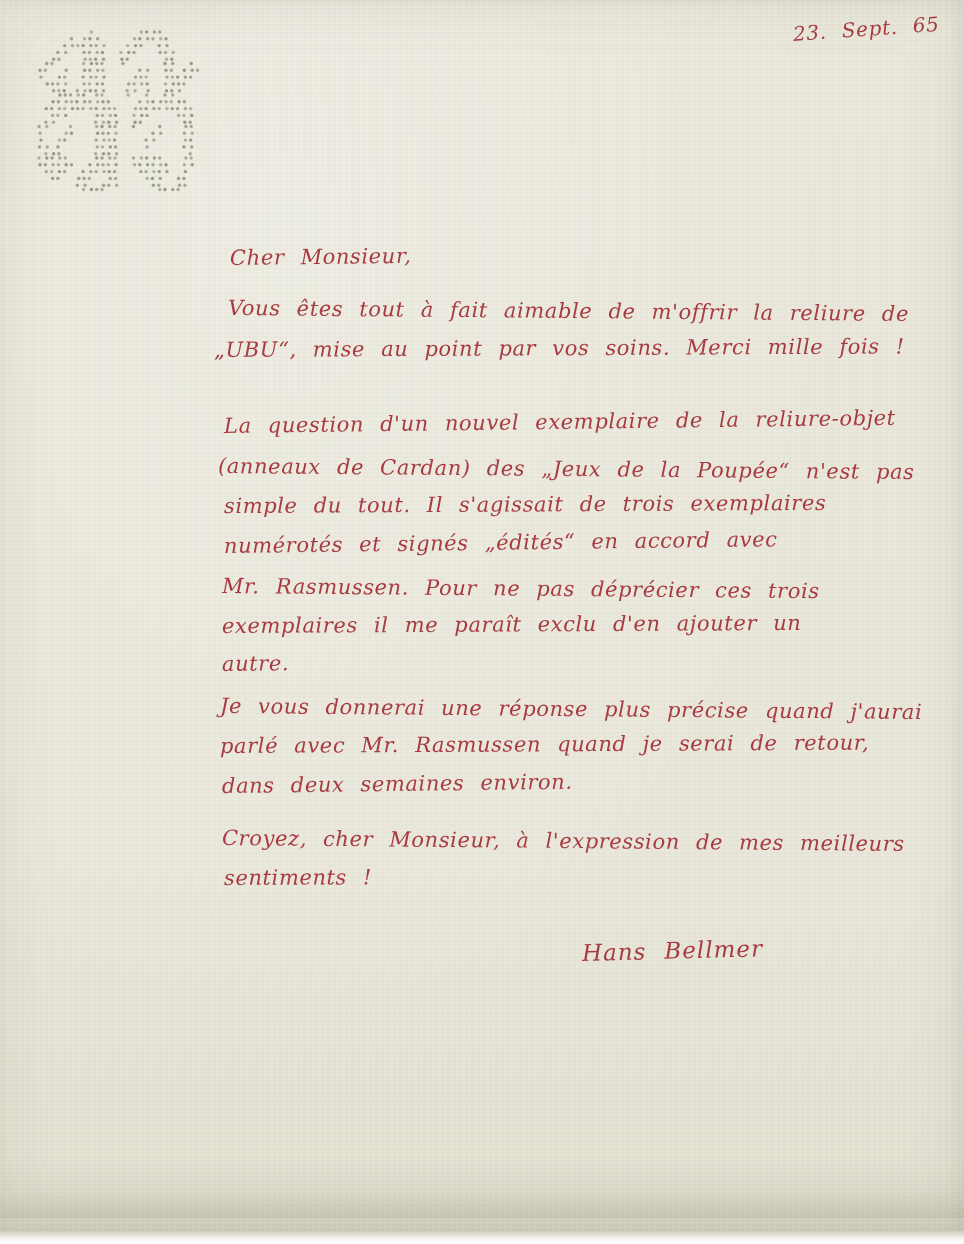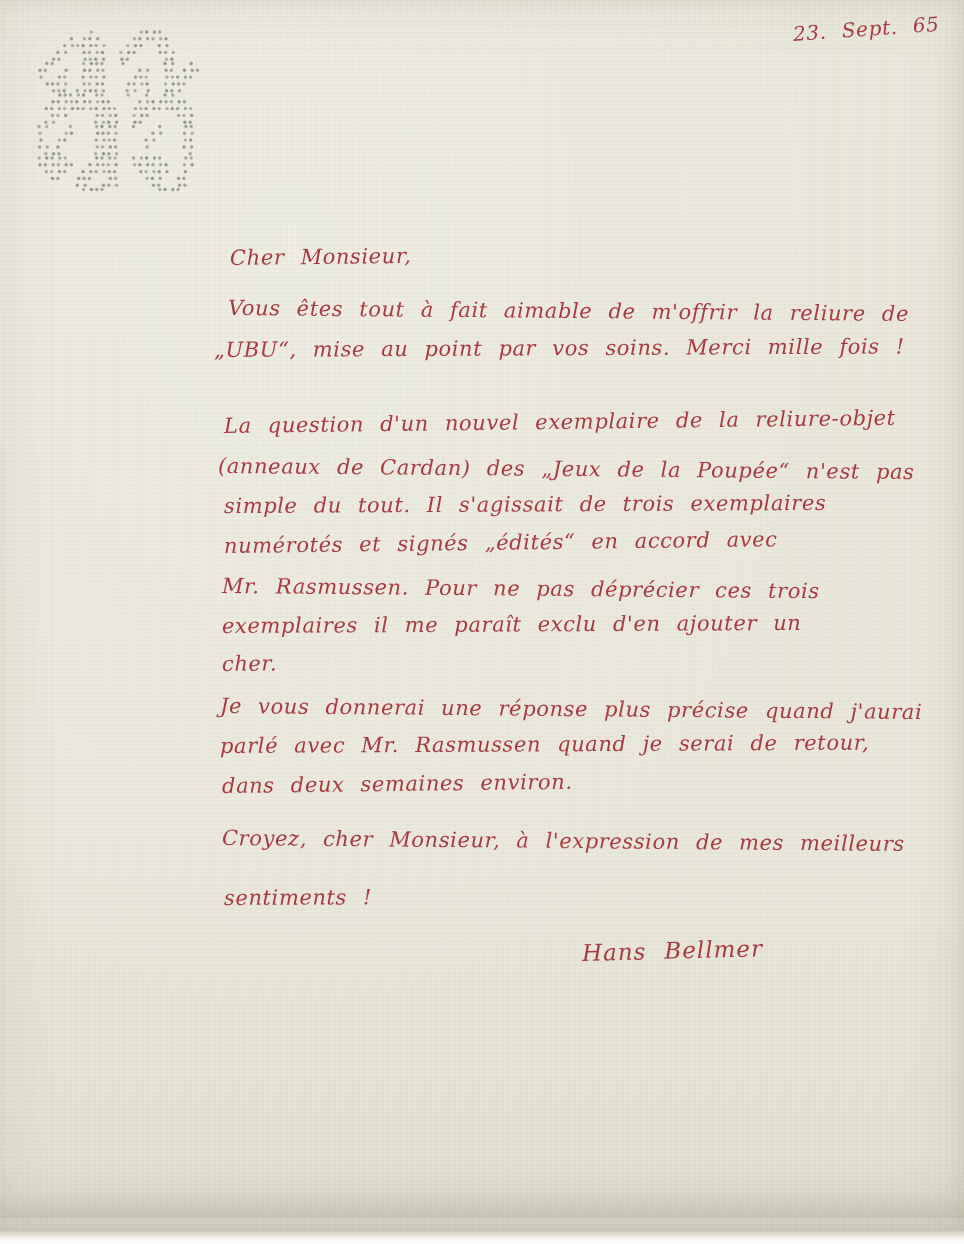--- a/index.html
+++ b/index.html
@@ -398,27 +398,27 @@
 
     <div class="hand tilt-b" style="left:228px; top:296px;">Vous êtes tout à fait aimable de m'offrir la reliure de</div>
     <div class="hand tilt-c" style="left:214px; top:338px;">„UBU“, mise au point par vos soins.  Merci mille fois !</div>
 
     <div class="hand tilt-a" style="left:224px; top:414px;">La question d'un nouvel exemplaire de la reliure-objet</div>
     <div class="hand tilt-b" style="left:218px; top:454px;">(anneaux de Cardan) des „Jeux de la Poupée“ n'est pas</div>
     <div class="hand tilt-c" style="left:224px; top:494px;">simple du tout.    Il s'agissait de trois exemplaires</div>
     <div class="hand tilt-a" style="left:224px; top:534px;">numérotés et signés „édités“ en accord avec</div>
     <div class="hand tilt-b" style="left:222px; top:574px;">Mr. Rasmussen.    Pour ne pas déprécier ces trois</div>
     <div class="hand tilt-c" style="left:222px; top:614px;">exemplaires il me paraît exclu d'en ajouter un</div>
-    <div class="hand tilt-a" style="left:222px; top:652px;">cher.</div>
+    <div class="hand tilt-a" style="left:222px; top:652px;">autre.</div>
 
     <div class="hand tilt-b" style="left:220px; top:694px;">Je vous donnerai une réponse plus précise quand j'aurai</div>
     <div class="hand tilt-c" style="left:220px; top:734px;">parlé avec Mr. Rasmussen quand je serai de retour,</div>
     <div class="hand tilt-a" style="left:222px; top:774px;">dans deux semaines environ.</div>
 
     <div class="hand tilt-b" style="left:222px; top:826px;">Croyez, cher Monsieur, à l'expression de mes meilleurs</div>
-    <div class="hand tilt-c" style="left:224px; top:866px;margin-top:20px;">sentiments !</div>
+    <div class="hand tilt-c" style="left:224px; top:866px;">sentiments !</div>
 
     <div class="hand signature" style="left:582px; top:940px;">Hans Bellmer</div>
 
     <div class="bottom-shade"></div>
   </div>
   <div class="scanner-strip"></div>
 </div>
 
 </body></html>

